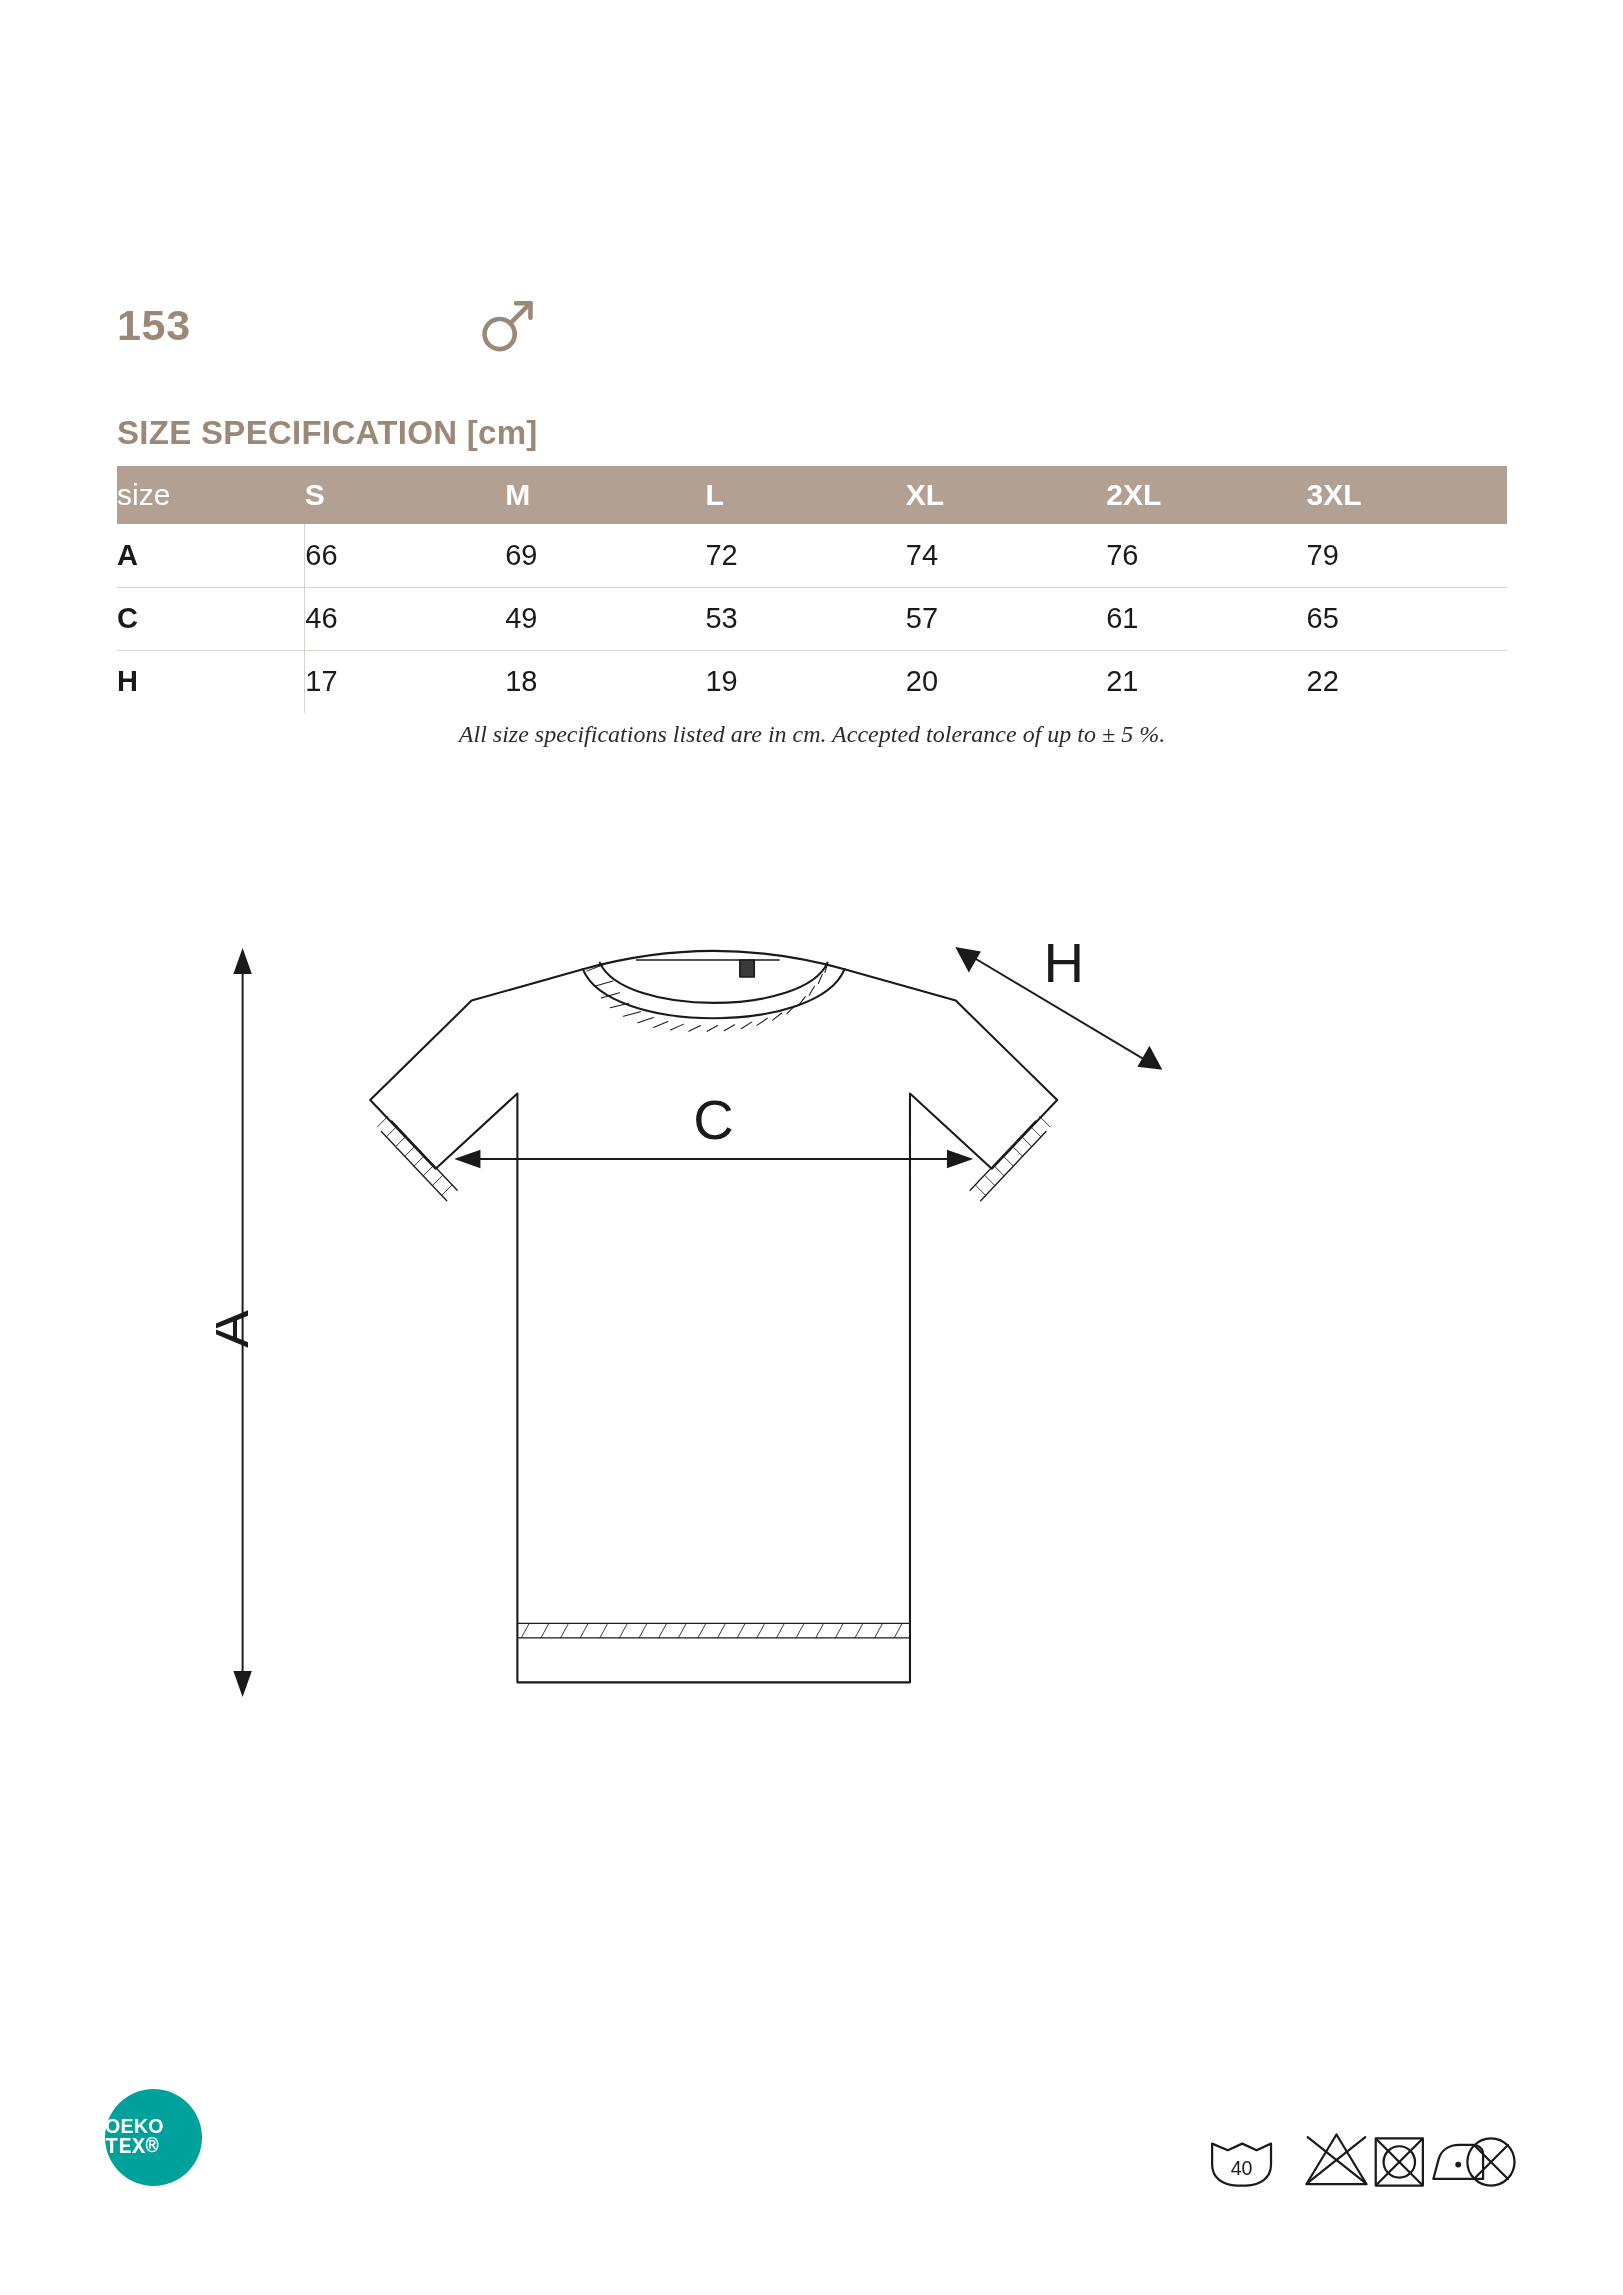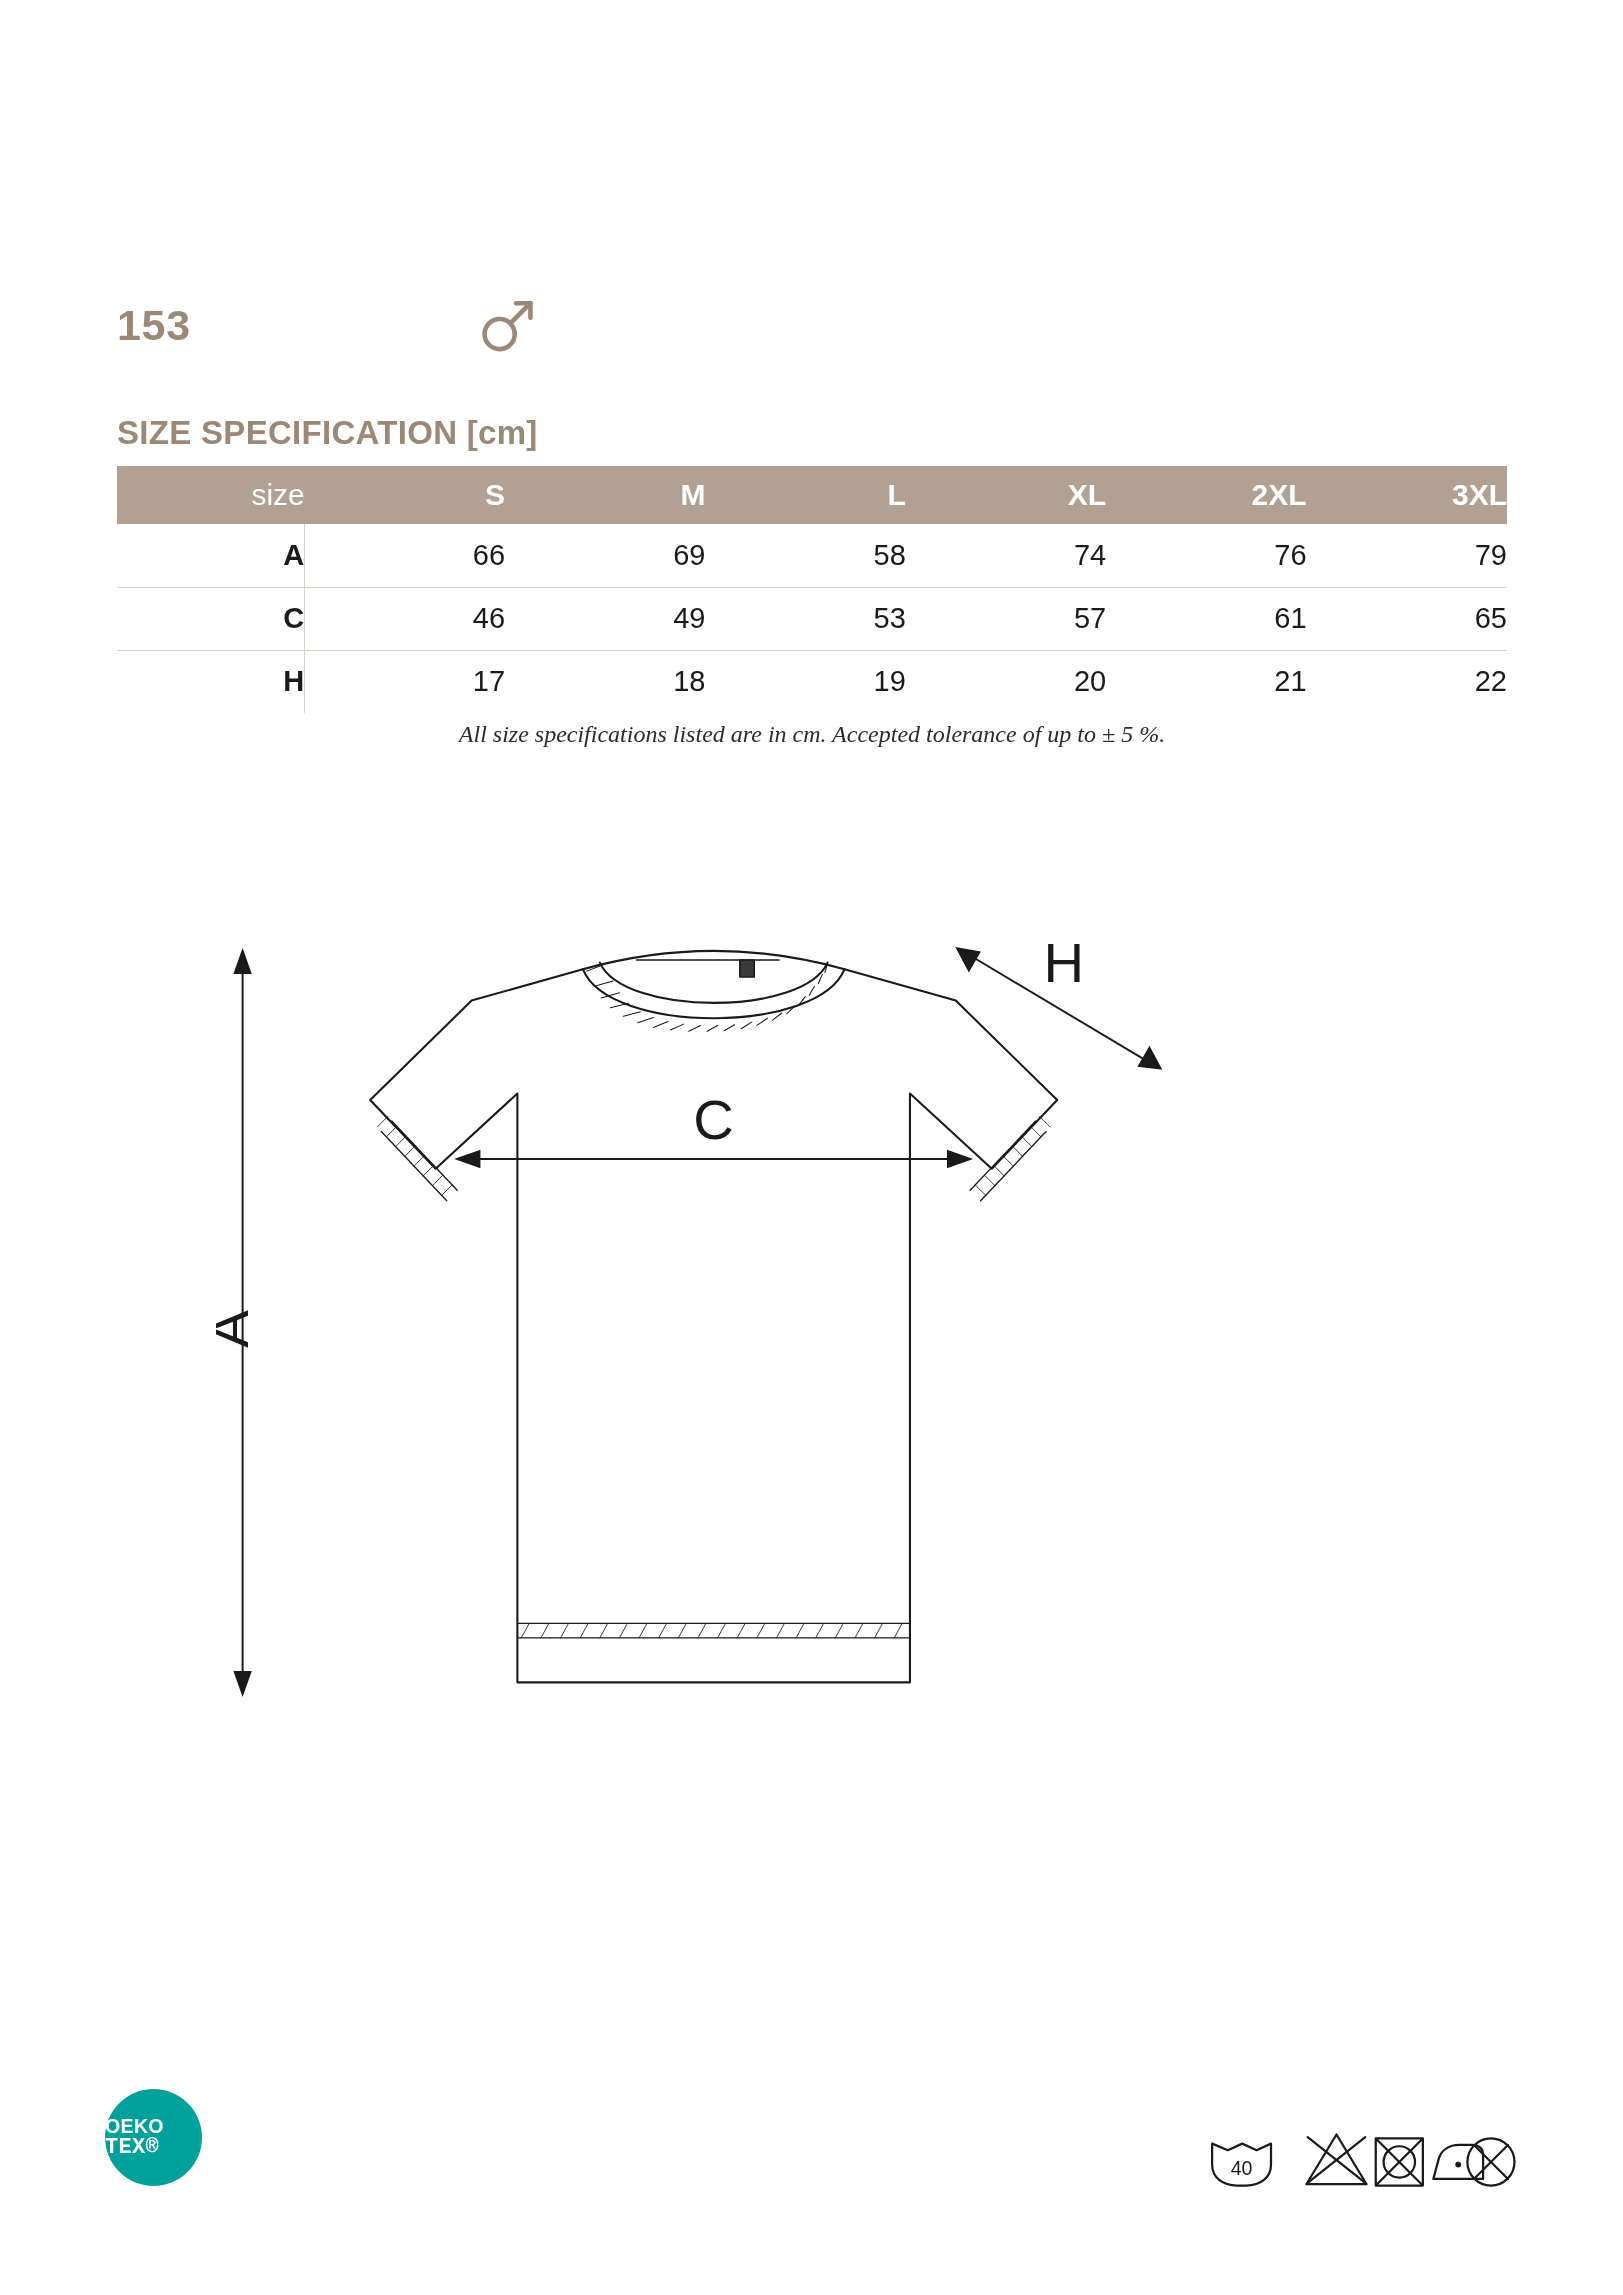--- a/index.html
+++ b/index.html
@@ -49,21 +49,21 @@
     position: absolute;
     left: 117px;
     top: 466px;
     width: 1390px;
     border-collapse: collapse;
     font-size: 29px;
   }
   .size-table th, .size-table td {
     padding: 0;
     margin: 0;
-    text-align: right;
+    text-align: left;
     vertical-align: middle;
   }
   .size-table thead tr {
     background: #b2a093;
     height: 58px;
   }
   .size-table thead th {
     color: #ffffff;
     font-weight: bold;
     font-size: 30px;
@@ -202,21 +202,21 @@
       <th class="col-val">XL</th>
       <th class="col-val">2XL</th>
       <th class="col-val">3XL</th>
     </tr>
   </thead>
   <tbody>
     <tr>
       <td class="rowhead">A</td>
       <td>66</td>
       <td>69</td>
-      <td>58</td>
+      <td>72</td>
       <td>74</td>
       <td>76</td>
       <td>79</td>
     </tr>
     <tr>
       <td class="rowhead">C</td>
       <td>46</td>
       <td>49</td>
       <td>53</td>
       <td>57</td>

